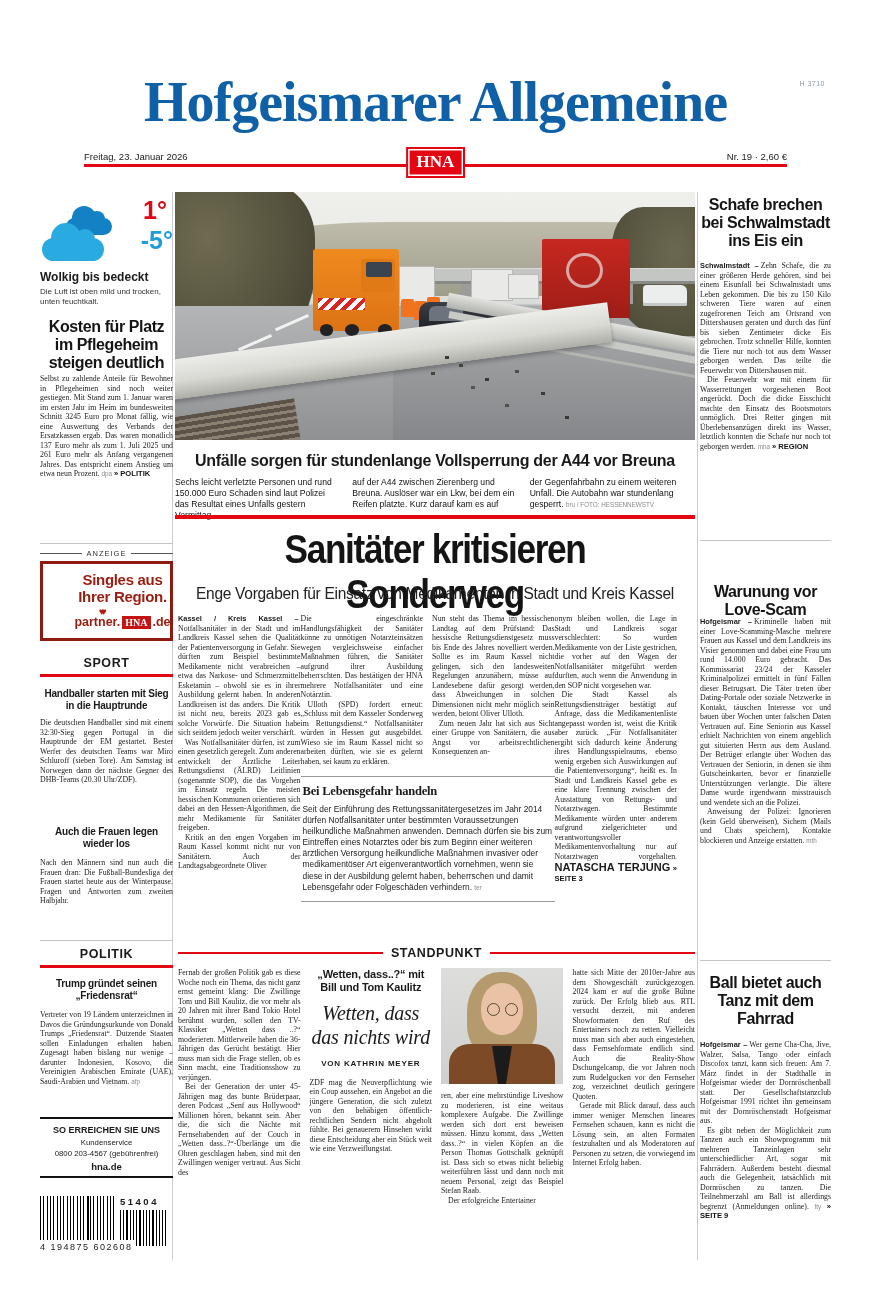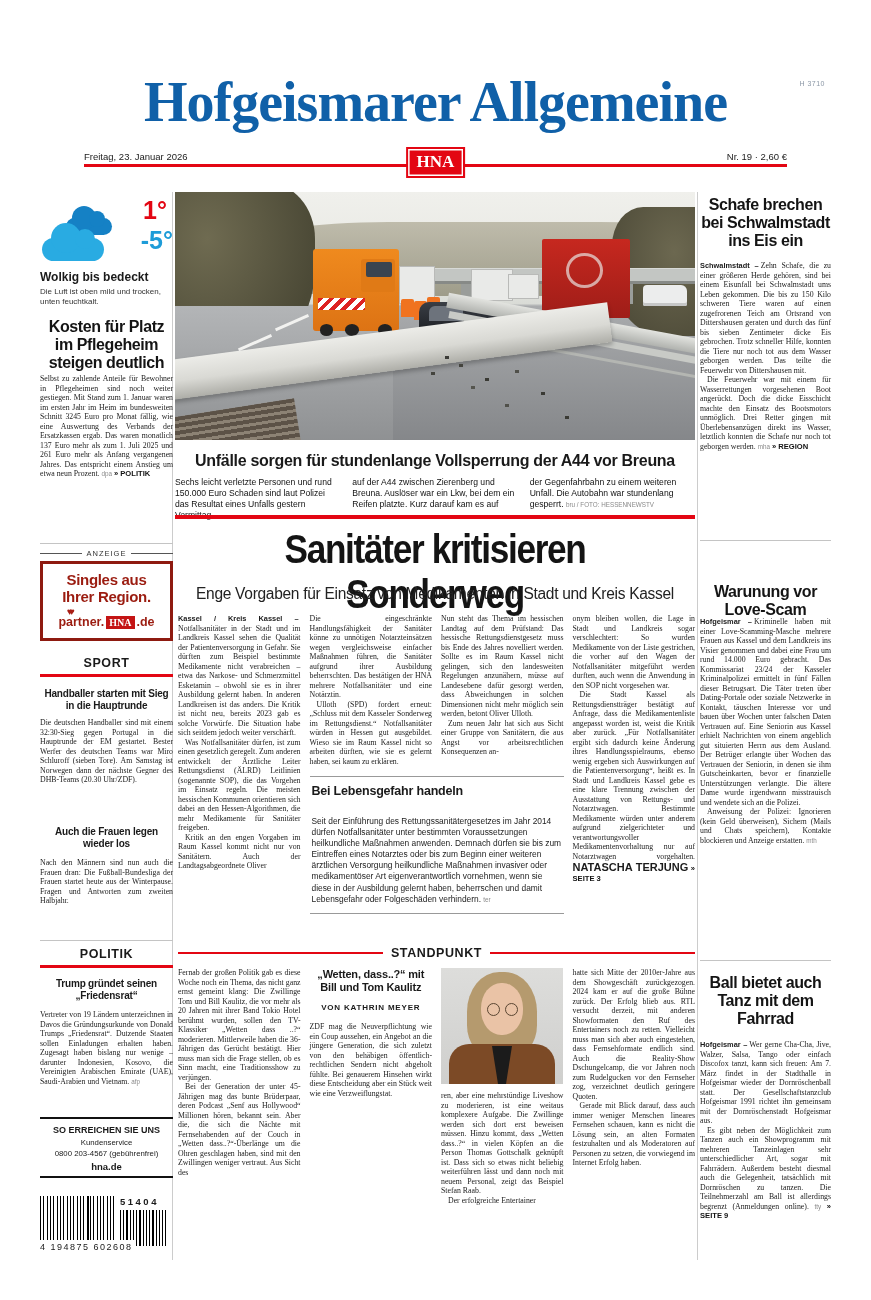--- a/index.html
+++ b/index.html
@@ -60,21 +60,21 @@
   .w-cond { position:absolute; top:74px; left:0; font-size:12px; font-weight:bold; }
   .w-desc { position:absolute; top:91px; left:0; font-size:8px; line-height:1.25; color:#333; }
 
   
   .kosten-t { top:318px; }
   .kosten-b { top:374px; }
   .hr-l1 { top:543px; }
   .anz-label { top:549px; display:flex; align-items:center; gap:5px;
     font-size:7.5px; letter-spacing:1px; color:#333; }
   .anz-label::before, .anz-label::after { content:""; flex:1; height:1px; background:#555; }
-  .adbox { top:561px; height:80px; border:3px solid #8e1a10; text-align:center; }
+  .adbox { top:561px; height:80px; border:3px solid #8e1a10; text-align:center;padding-left:32px; }
   .ad-line { font-size:15px; font-weight:bold; color:#9b1c10; line-height:1.15; letter-spacing:-.3px; }
   .ad-line.first { margin-top:7px; }
   .ad-logo { margin-top:9px; display:flex; justify-content:center; align-items:baseline; gap:1px; position:relative; }
   .hearts { position:absolute; top:-9px; left:24px; color:#a91e15; font-size:10px; letter-spacing:-4px; }
   .ad-partner, .ad-de { font-size:12.5px; font-weight:bold; color:#9b1c10; }
   .ad-hna { background:#c41414; color:#fff; font-family:"Liberation Serif", serif;
     font-weight:bold; font-size:10px; padding:1px 3px; margin:0 1px; }
   .sport-head { top:656px; } .sport-rule { top:674px; left:40px; width:133px; }
   .sp1-t { top:688px; } .sp1-b { top:718px; }
   .sp2-t { top:826px; } .sp2-b { top:858px; }
@@ -155,28 +155,28 @@
   .cap-col { flex:1; font-size:8.6px; line-height:1.28; color:#111; text-align:left; }
   .cap-credit { font-size:6.3px; color:#8a8a8a; }
   .cap-rule { top:515px; left:175px; width:520px; height:3.5px; background:#e30613; }
 
   .headline { top:527px; left:175px; width:520px; text-align:center;
     font-size:40px; font-weight:bold; letter-spacing:-1.5px; color:#141414;
     transform:scaleX(.88); }
   .subhead { top:585px; left:175px; width:520px; text-align:center;
     font-size:16px; letter-spacing:-.3px; color:#222; transform:scaleX(.97); }
 
-  .artcols { top:614px; left:178px; width:517px; display:flex; gap:9px; }
+  .artcols { top:614px; left:178px; width:517px; display:flex; gap:0; }
   .acol { width:122.5px; flex:none; }
   .midwrap { width:254px; flex:none; }
   .midcols { display:flex; gap:9px; }
   .midcols .acol { width:122.5px; }
   .infobox { margin-top:10px; border-top:1px solid #999; border-bottom:1px solid #999;
     padding:7px 2px 8px; }
-  .infobox h3 { font-size:12.5px; font-weight:bold; margin-bottom:18px; letter-spacing:-.2px; }
+  .infobox h3 { font-size:12.5px; font-weight:bold; margin-bottom:5px; letter-spacing:-.2px;font-family:Liberation Serif, serif; }
   .infobox .ib-body { font-size:8.4px; line-height:1.32; text-align:left; color:#1c1c1c; }
   .author { font-family:"Liberation Sans", sans-serif; font-weight:bold; font-size:11px; }
 
   .stand-head { top:946px; left:178px; width:517px; display:flex; align-items:center; gap:8px; }
   .stand-head::before, .stand-head::after { content:""; flex:1; height:2px; background:#e30613; }
   .standcols { top:968px; left:178px; width:517px; display:flex; gap:9px; }
   .kicker { font-size:11px; font-weight:bold; text-align:center; line-height:1.2; letter-spacing:-.2px; }
   .op-title { font-family:"Liberation Serif", serif; font-style:italic; font-size:20px;
     line-height:1.18; text-align:center; margin-top:8px; letter-spacing:-.2px; }
   .byline { font-size:8px; font-weight:bold; text-align:center; letter-spacing:.8px; margin:9px 0 10px; }
@@ -370,20 +370,21 @@
   <div class="abs stand-head">
     <span class="sec-head">STANDPUNKT</span>
   </div>
   <div class="abs standcols">
     <div class="acol serif">
       <p>Fernab der großen Politik gab es diese Woche noch ein Thema, das nicht ganz ernst gemeint klang: Die Zwillinge Tom und Bill Kaulitz, die vor mehr als 20 Jahren mit ihrer Band Tokio Hotel berühmt wurden, sollen den TV-Klassiker „Wetten dass ..?“ moderieren. Mittlerweile haben die 36-Jährigen das Gerücht bestätigt. Hier muss man sich die Frage stellen, ob es Sinn macht, eine Traditionsshow zu verjüngen.</p>
       <p>Bei der Generation der unter 45-Jährigen mag das bunte Brüderpaar, deren Podcast „Senf aus Hollywood“ Millionen hören, bekannt sein. Aber die, die sich die Nächte mit Fernsehabenden auf der Couch in „Wetten dass..?“-Überlänge um die Ohren geschlagen haben, sind mit den Zwillingen weniger vertraut. Aus Sicht des</p>
     </div>
     <div class="acol">
       <div class="kicker">„Wetten, dass..?“ mit Bill und Tom Kaulitz</div>
+      <div class="op-title">Wetten, dass das nichts wird</div>
       <div class="byline">VON KATHRIN MEYER</div>
       <div class="serif">
         <p>ZDF mag die Neuverpflichtung wie ein Coup aussehen, ein Angebot an die jüngere Generation, die sich zuletzt von den behäbigen öffentlich-rechtlichen Sendern nicht abgeholt fühlte. Bei genauerem Hinsehen wirkt diese Entscheidung aber ein Stück weit wie eine Verzweiflungstat.</p>
       </div>
     </div>
     <div class="acol">
       <div class="portrait">
         <div class="pt pt-hair"></div>
         <div class="pt pt-face"></div>
         <div class="pt pt-glass"></div>

